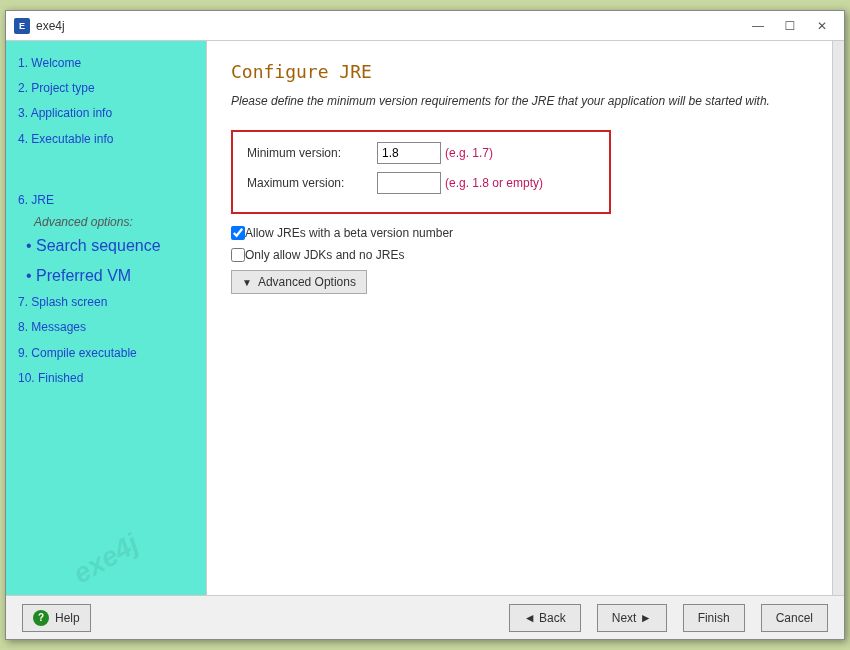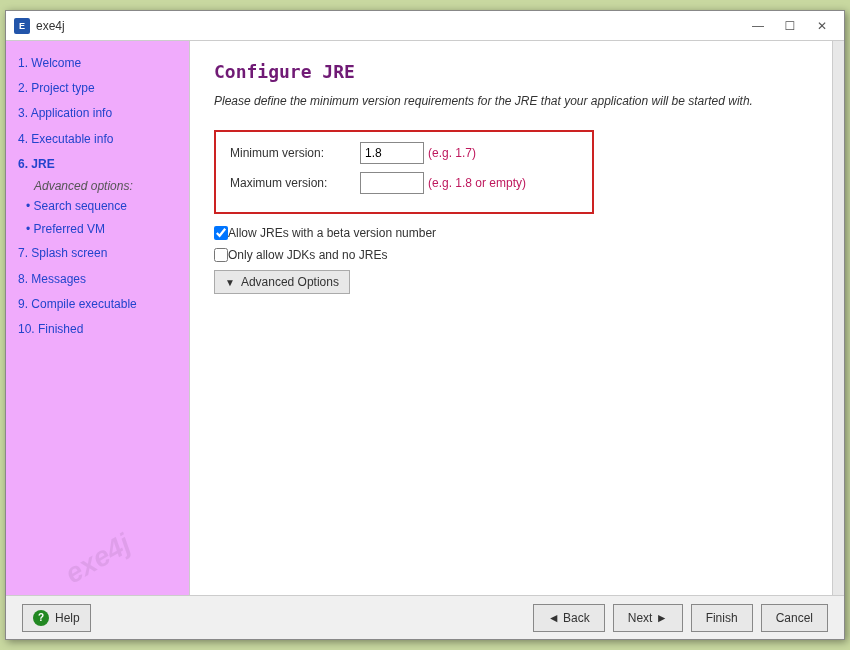--- a/index.html
+++ b/index.html
@@ -69,22 +69,22 @@
       justify-content: center;
       font-size: 12px;
       color: #555;
     }
     .content {
       display: flex;
       flex: 1;
       overflow: hidden;
     }
     .sidebar {
-      width: 184px;
-      background: #f0abfc;
+      width: 201px;
+      background: #5eead4;
       border-right: 1px solid #ccc;
       padding: 10px 0;
       overflow-y: auto;
       flex-shrink: 0;
       position: relative;
     }
     .sidebar-watermark {
       position: absolute;
       bottom: 20px;
       left: 50%;
@@ -96,45 +96,45 @@
       white-space: nowrap;
       pointer-events: none;
     }
     .nav-item {
       padding: 3px 12px;
       cursor: pointer;
       color: #333;
       font-size: 12px;
       line-height: 1.6;
     }
-    .nav-item.active { color: #2244cc; font-weight: bold; }
+    .nav-item.active { color: #2244cc; font-weight: normal; margin-top: 36px; }
     .nav-item a { color: #2244cc; text-decoration: none; }
     .nav-sub {
       padding: 2px 12px 2px 20px;
-      font-size: 12px;
+      font-size: 16px;
       color: #333;
       line-height: 1.6;
     }
     .nav-sub a { color: #2244cc; text-decoration: none; }
     .nav-sub-header {
       padding: 2px 28px;
       font-size: 12px;
       color: #555;
       font-style: italic;
     }
     .main-panel {
       flex: 1;
       padding: 20px 24px;
       overflow-y: auto;
       background: #ffffff;
     }
     .main-title {
       font-size: 18px;
-      font-weight: bold;
-      color: #701a75;
+      font-weight: normal;
+      color: #a16207;
       margin-bottom: 10px;
       font-family: monospace;
     }
     .main-desc {
       font-size: 12px;
       color: #333;
       margin-bottom: 20px;
       line-height: 1.5;
       font-style: italic;
     }
@@ -205,21 +205,21 @@
       border-top: 1px solid #ccc;
       display: flex;
       align-items: center;
       padding: 0 16px;
       gap: 8px;
       flex-shrink: 0;
     }
     .footer-right {
       margin-left: auto;
       display: flex;
-      gap: 8px;
+      gap: 16px;
     }
     .footer-btn {
       height: 28px;
       padding: 0 14px;
       border: 1px solid #888;
       background: #e8e8e8;
       cursor: pointer;
       font-size: 12px;
       color: #333;
       display: flex;

